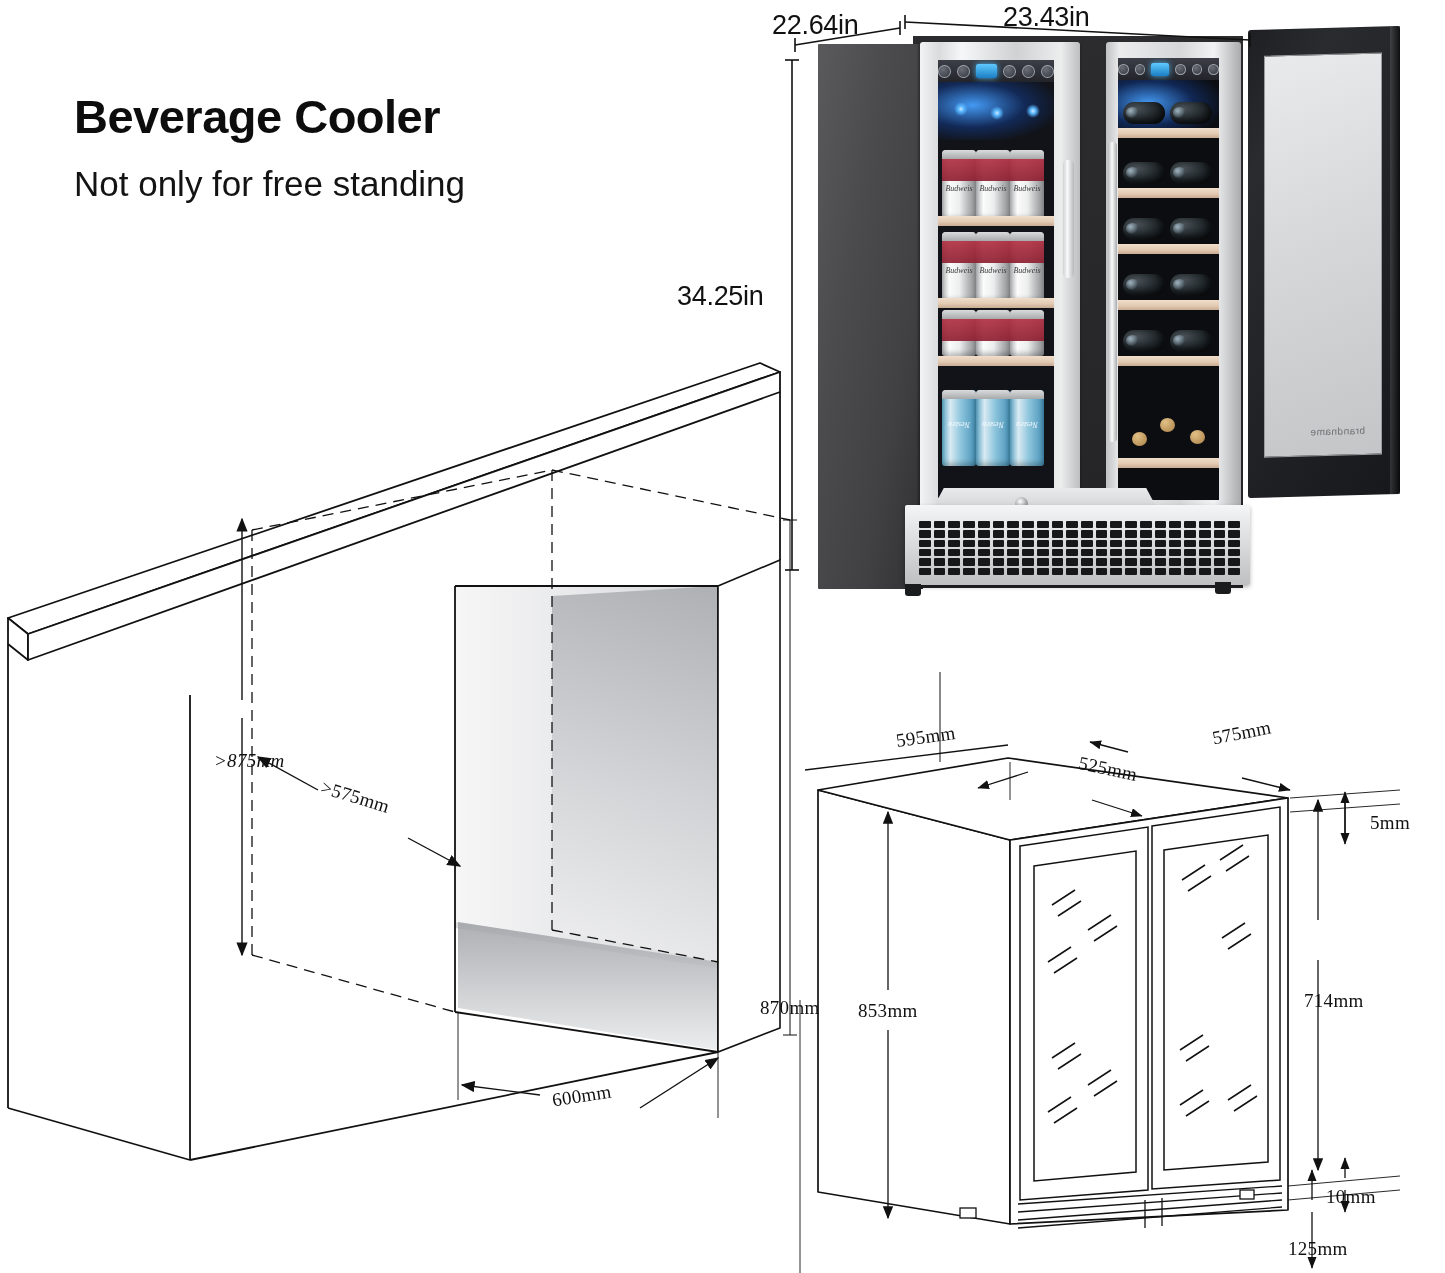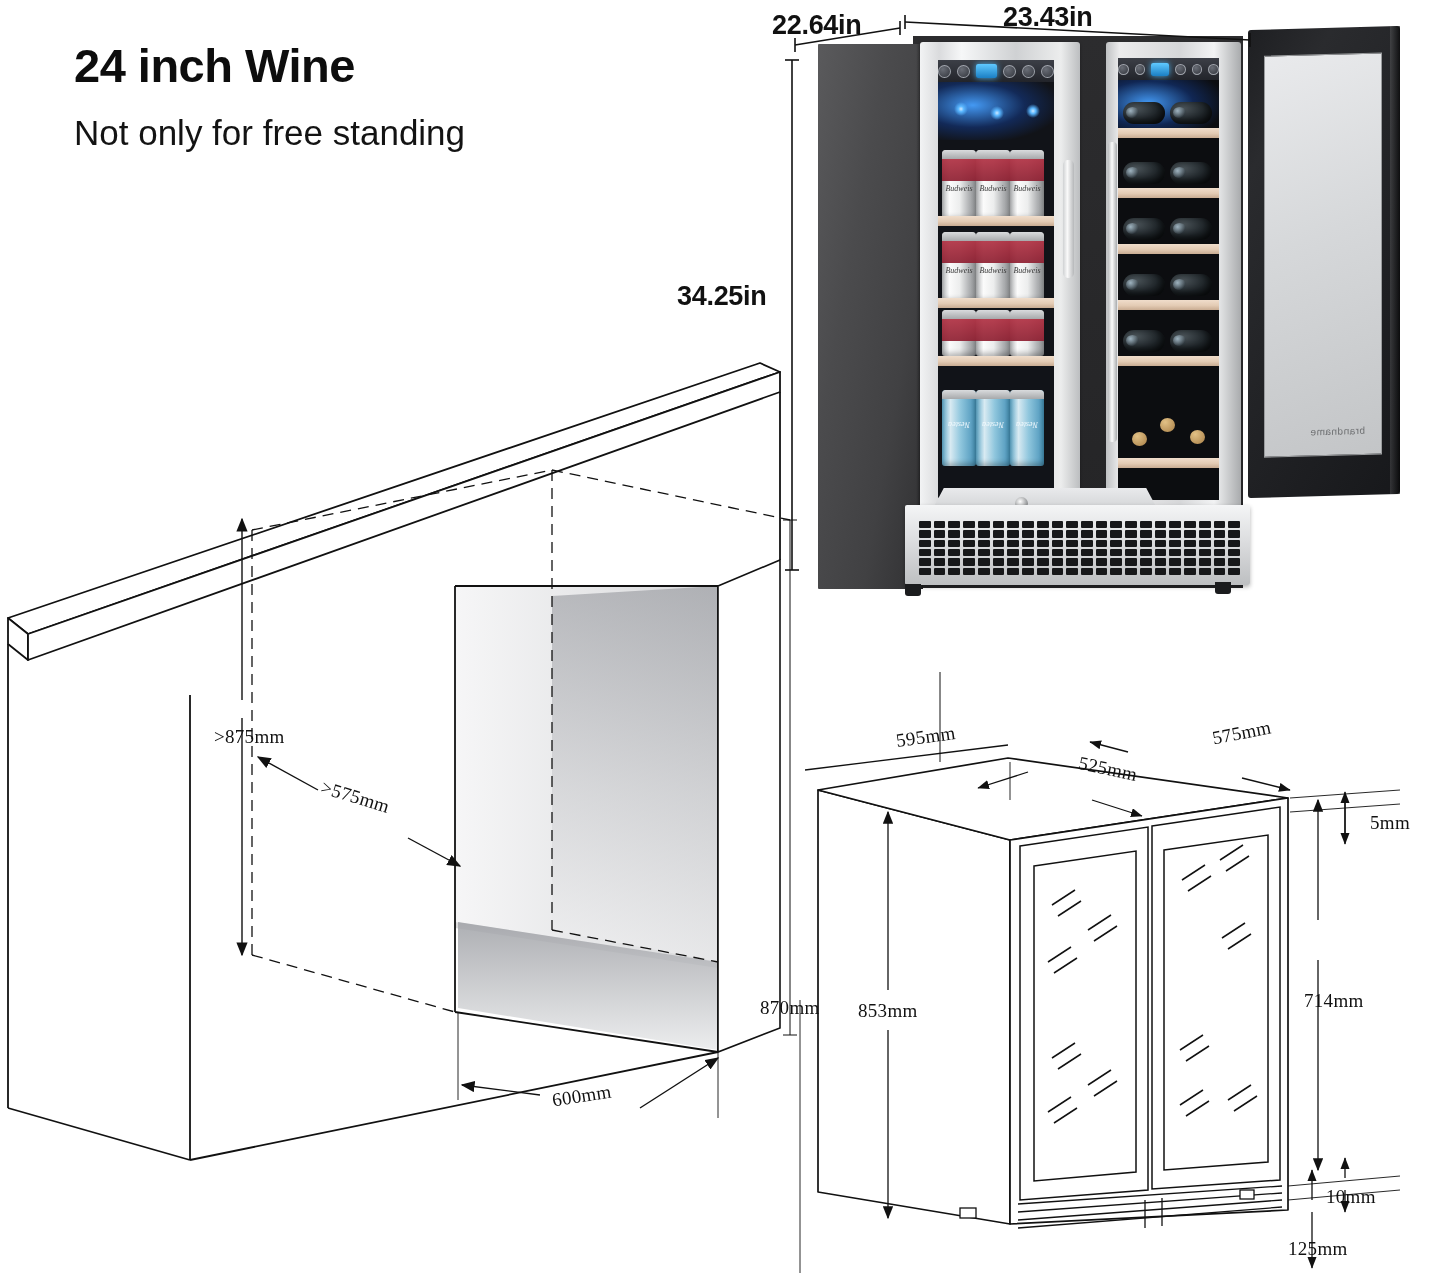--- a/index.html
+++ b/index.html
@@ -32,21 +32,21 @@
     color:#131313;
   }
 
   
   .dim {
     position:absolute;
     font-family:"Liberation Sans", sans-serif;
     color:#111;
     white-space:nowrap;
   }
-  .dim-in { font-size:27px; font-weight:700; letter-spacing:-0.3px; }
+  .dim-in { font-size:27px; font-weight:400; letter-spacing:-0.3px; }
   .dim-mm {
     font-family:"Liberation Serif", serif;
     font-size:19px;
     letter-spacing:0.3px;
   }
 
   .svgwrap { position:absolute; left:0; top:0; width:1445px; height:1273px; pointer-events:none; }
 
   .cabinet-body {
     position:absolute;
@@ -223,21 +223,22 @@
     position:absolute; width:16px; height:12px; background:#1b1c1e; border-radius:0 0 3px 3px;
   }
 </style>
 </head>
 <body>
 
 <div id="stage">
 
   <div class="headline">
     <h1>
-      <span>24 inch Wine</span><br>
+      <br>
+      <span>Beverage Cooler</span>
     </h1>
     <div class="sub">
       <span>Not only for free standing</span><br>
     </div>
   </div>
 
   <div class="cabinet-back"></div>
   <div class="cabinet-body"></div>
 
   <div class="door-left">
@@ -677,21 +678,21 @@
       <path d="M1312,1212 L1312,1268" marker-end="url(#arS)"></path>
 
       <path d="M800,1000 L800,1273" stroke-width="0.9"></path>
     </g>
   </svg>
 
   <div class="dim dim-in" style="left:772px; top:10px;">22.64in</div>
   <div class="dim dim-in" style="left:1003px; top:2px;">23.43in</div>
   <div class="dim dim-in" style="left:677px; top:281px;">34.25in</div>
 
-  <div class="dim dim-mm" style="left:214px; top:726px;">&gt;875mm</div>
+  <div class="dim dim-mm" style="left:214px; top:750px;font-style:italic;">&gt;875mm</div>
   <div class="dim dim-mm" style="left:320px; top:786px; transform:rotate(17deg);">&gt;575mm</div>
   <div class="dim dim-mm" style="left:552px; top:1085px; transform:rotate(-9deg);">600mm</div>
   <div class="dim dim-mm" style="left:760px; top:997px;">870mm</div>
 
   <div class="dim dim-mm" style="left:896px;  top:726px; transform:rotate(-8deg);">595mm</div>
   <div class="dim dim-mm" style="left:1078px; top:758px; transform:rotate(12deg);">525mm</div>
   <div class="dim dim-mm" style="left:1212px; top:722px; transform:rotate(-11deg);">575mm</div>
   <div class="dim dim-mm" style="left:1362px; top:812px;margin-left:8px;">5mm</div>
   <div class="dim dim-mm" style="left:1304px; top:990px;text-align:right;">714mm</div>
   <div class="dim dim-mm" style="left:858px;  top:1000px;">853mm</div>

